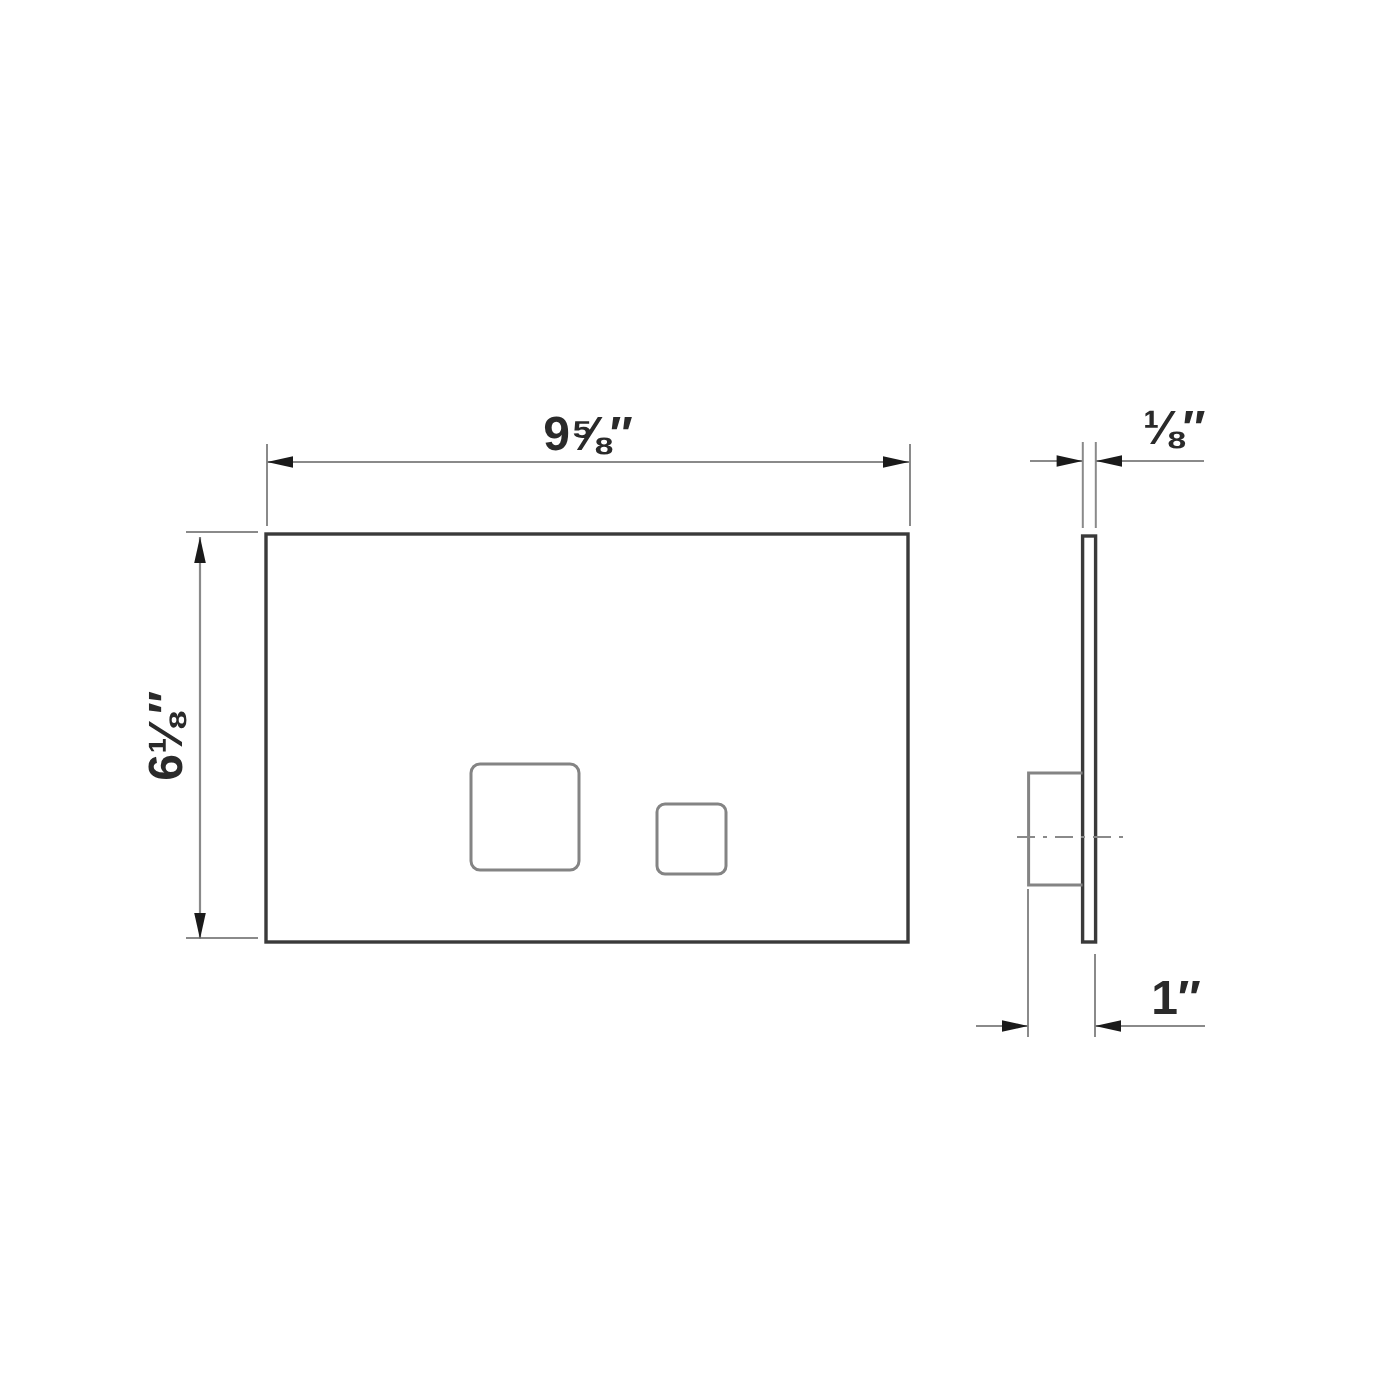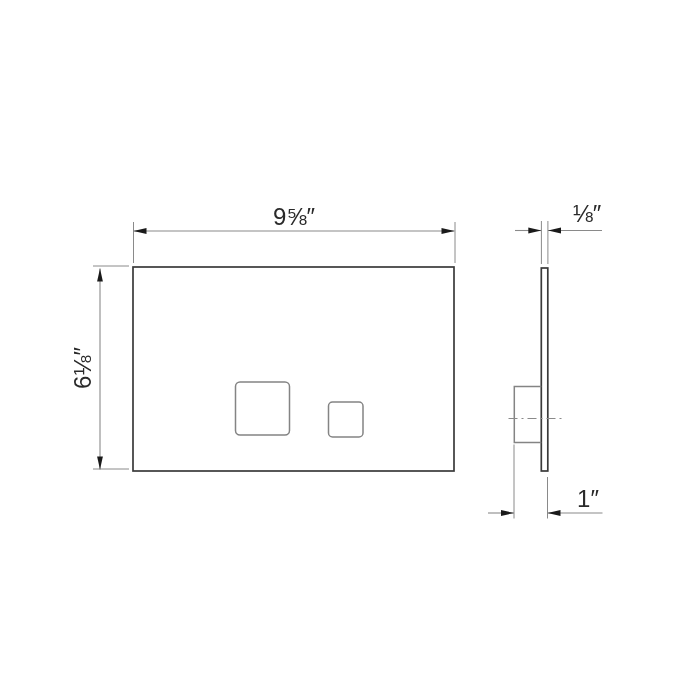--- a/index.html
+++ b/index.html
@@ -8,20 +8,21 @@
     width: 700px;
     height: 700px;
     background: var(--background, #ffffff);
     overflow: hidden;
   }
   .page {
     position: relative;
     width: 696px;
     height: 700px;
     background: var(--background, #ffffff);
+    font-weight: bold;
   }
   svg { display: block; }
   .outline {
     stroke: var(--outline, #3a3a3a);
     stroke-width: 1.7;
     fill: none;
   }
   .detail {
     stroke: var(--detail, #848484);
     stroke-width: 1.5;

